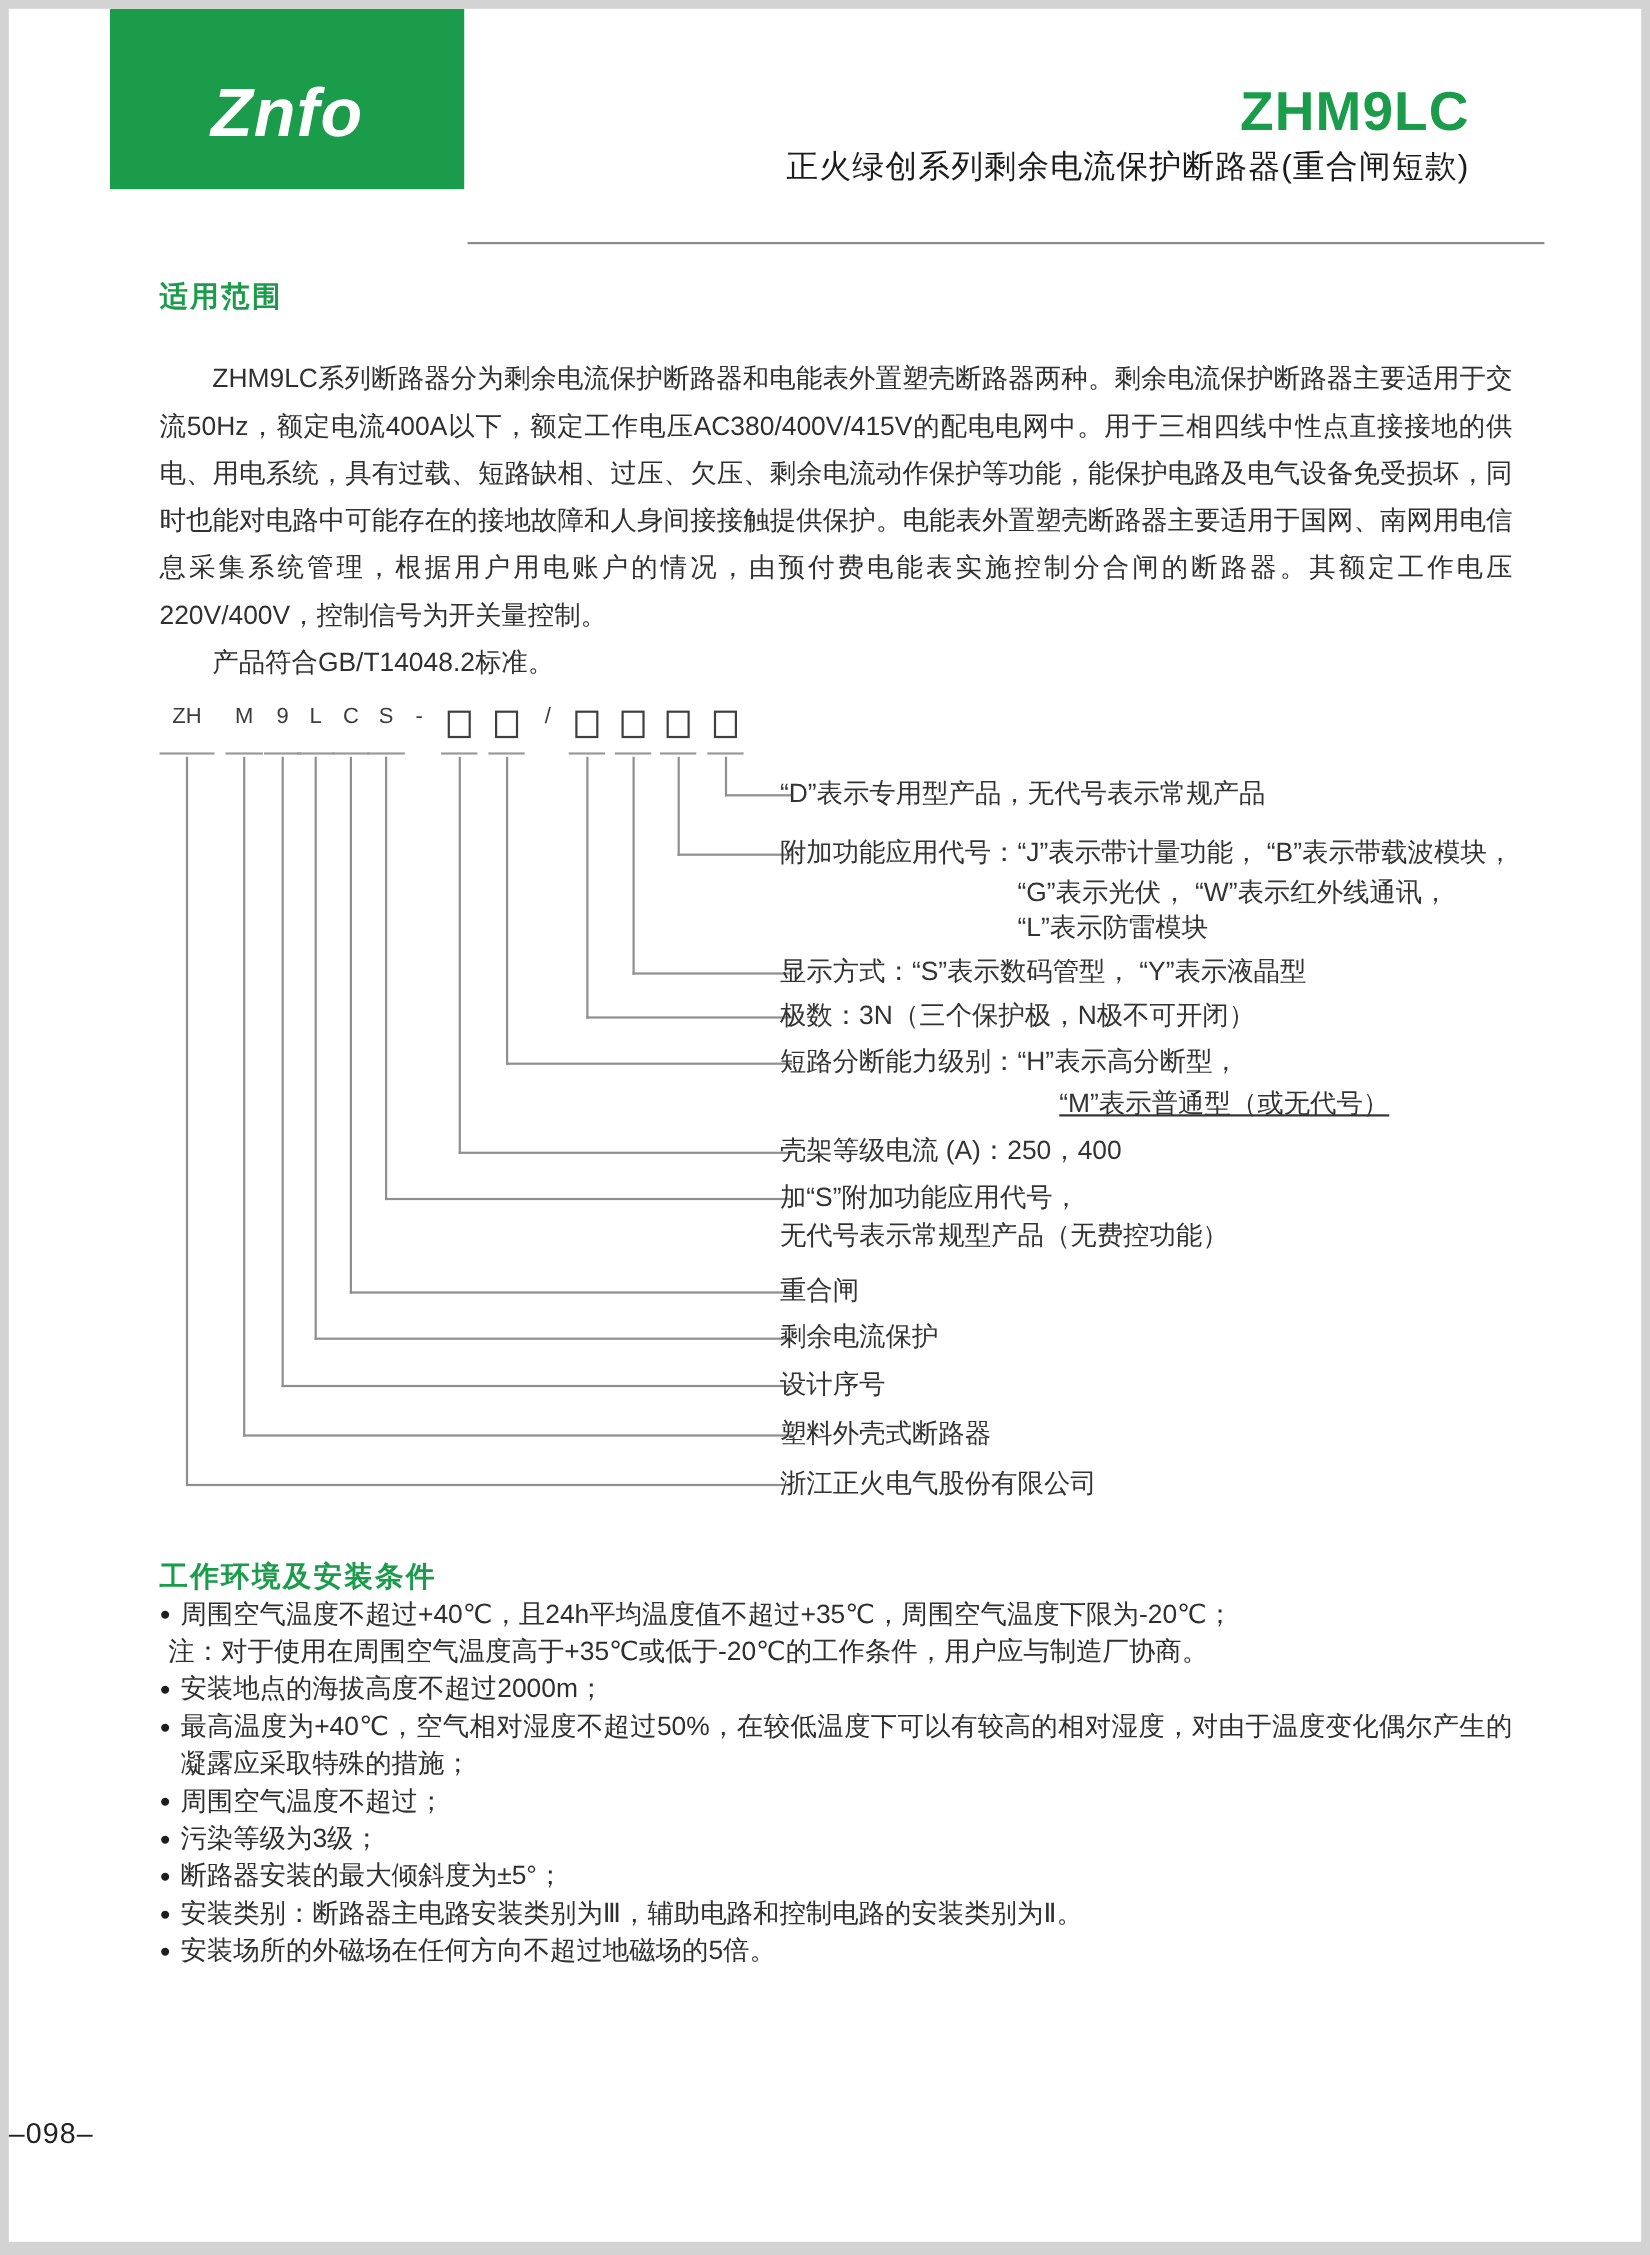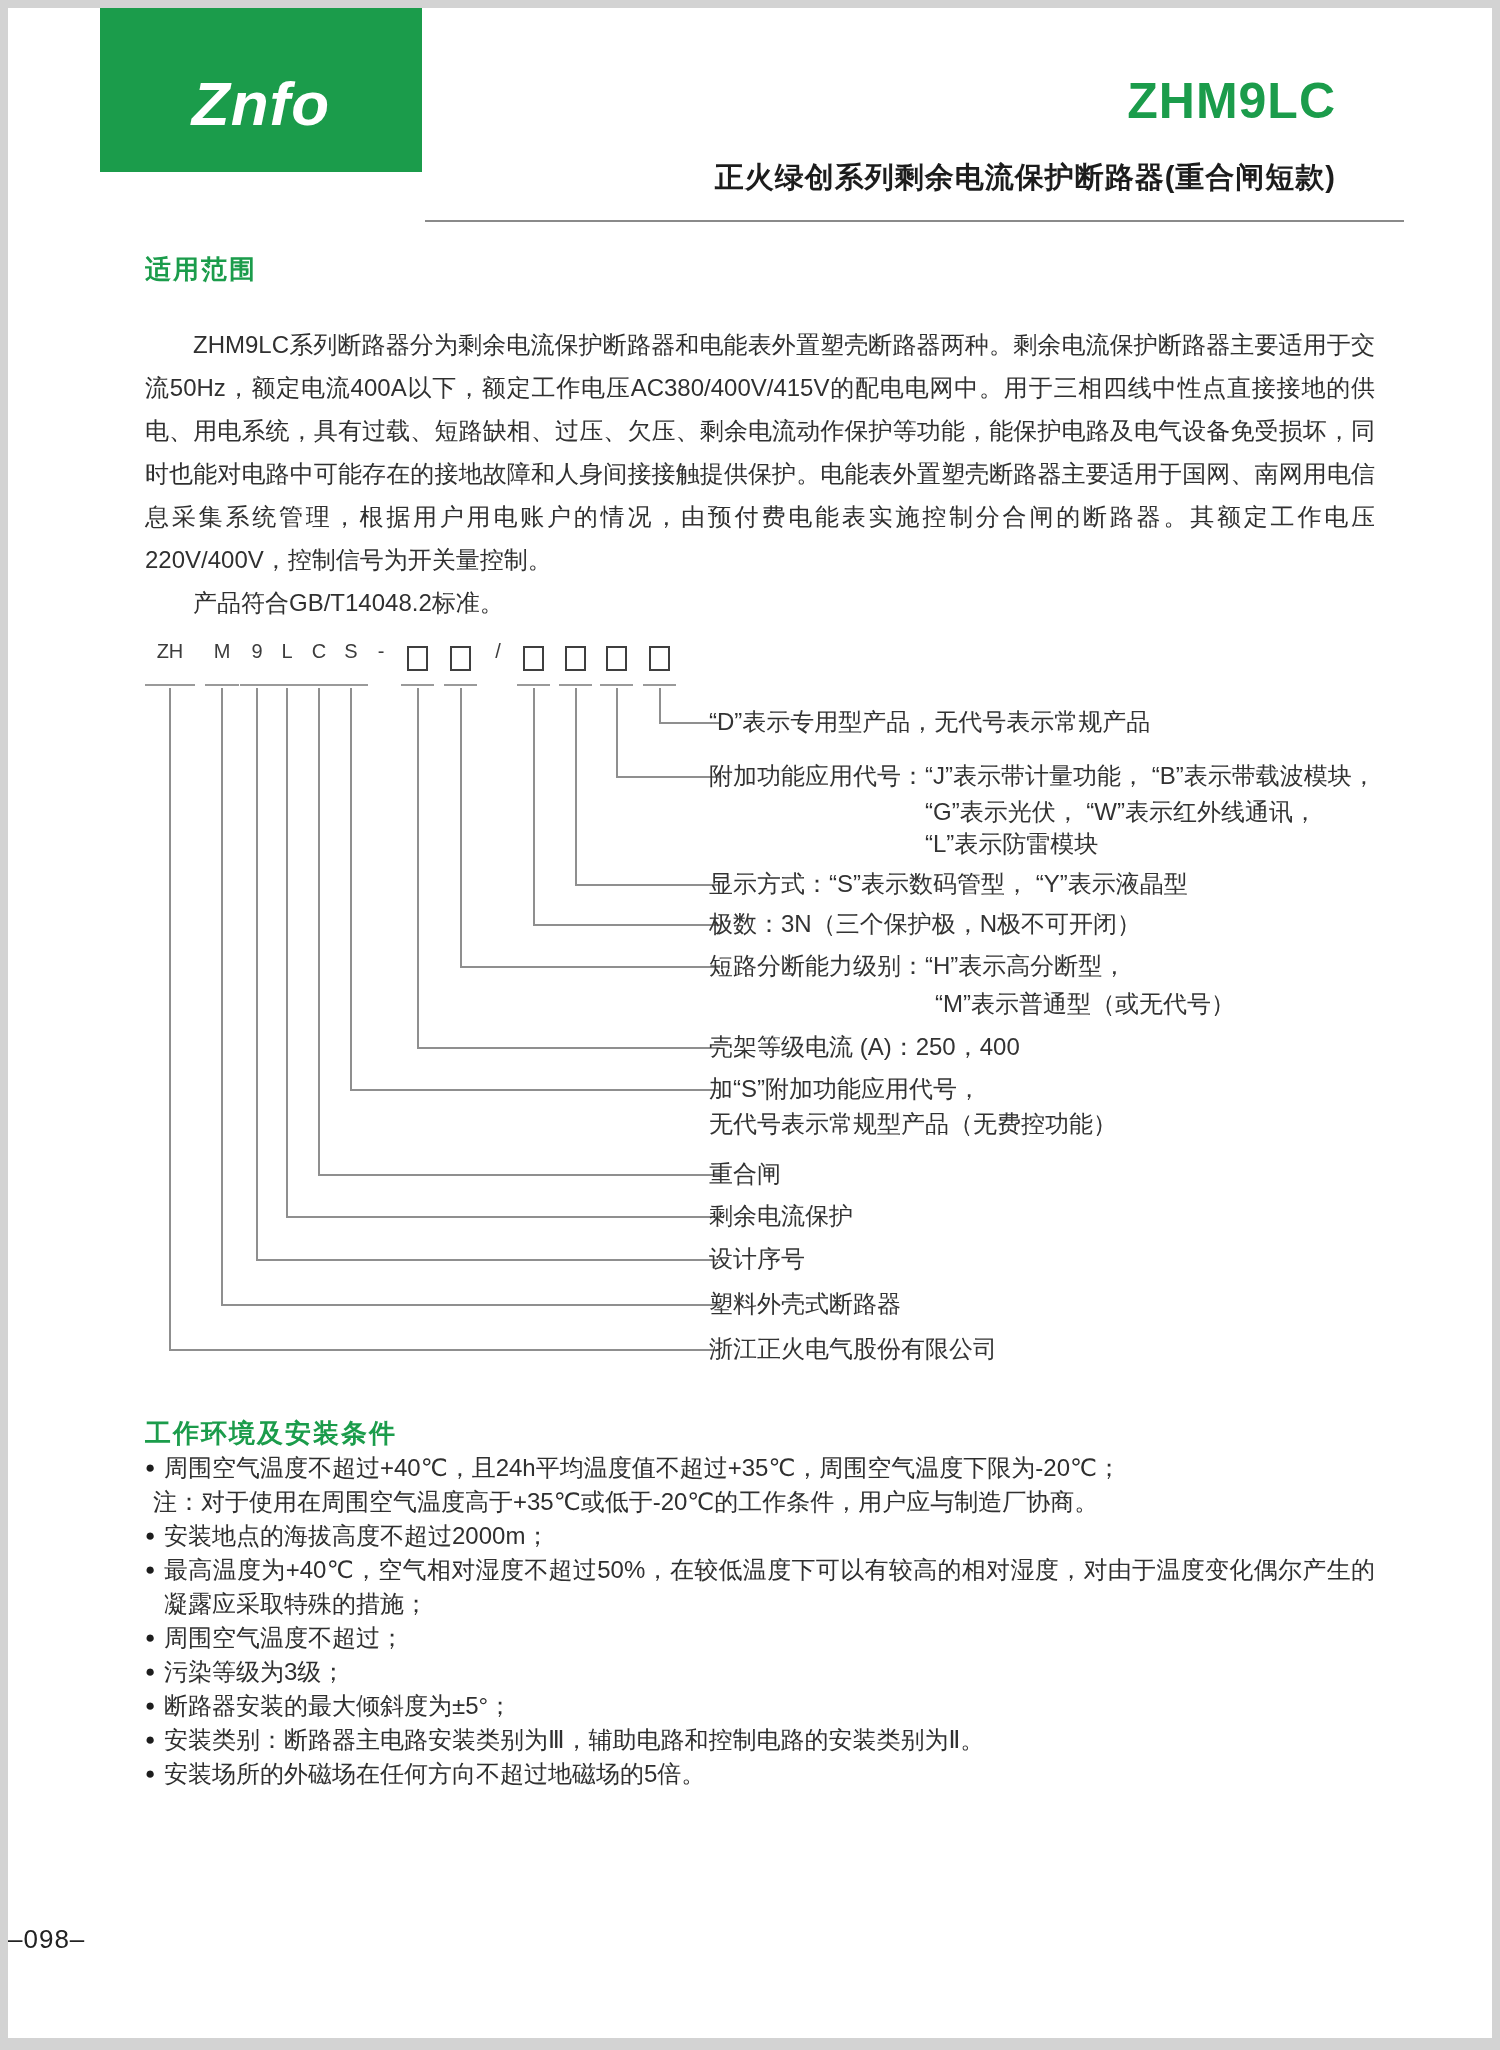--- a/index.html
+++ b/index.html
@@ -16,21 +16,21 @@
   .logo-block{
     position:absolute;left:92px;top:0;width:322px;height:164px;
     display:flex;align-items:center;justify-content:center;
   }
   .logo-text{
     color:#ffffff;font-size:62px;font-weight:bold;font-style:italic;
     letter-spacing:1px;padding-top:26px;
   }
   .header-right{position:absolute;top:66px;right:156px;text-align:right;}
   .header-title{font-size:50px;font-weight:bold;letter-spacing:1px;line-height:54px;}
-  .header-subtitle{margin-top:30px;font-size:29px;font-weight:bold;color:#1c1c1c;letter-spacing:1px;}
+  .header-subtitle{margin-top:4px;font-size:29px;font-weight:normal;color:#1c1c1c;letter-spacing:1px;}
   .header-rule{position:absolute;left:417px;right:88px;top:212px;height:2px;background:#8a8a8a;}
 
   
   .content{position:absolute;left:137px;top:244px;width:1230px;color:#2e2e2e;}
   h2.sec{font-size:26px;font-weight:bold;margin:0;letter-spacing:2px;}
   #scope-heading{margin-bottom:36px;}
   .para{font-size:24px;line-height:43px;text-align:justify;margin:0;text-indent:2em;color:#303030;}
   #model-heading{margin-top:24px;}
   #env-heading{margin-top:22px;}
 
@@ -129,21 +129,21 @@
         <div class="vline" style="left:24px;height:663px;"></div>
         <div class="hline" style="left:24px;top:715px;width:551px;"></div>
 
         <div class="dlabel" style="top:72px;">“D”表示专用型产品，无代号表示常规产品</div>
         <div class="dlabel" style="top:126px;">附加功能应用代号：“J”表示带计量功能， “B”表示带载波模块，</div>
         <div class="dlabel" style="top:162px;left:780px;">“G”表示光伏， “W”表示红外线通讯，</div>
         <div class="dlabel" style="top:194px;left:780px;">“L”表示防雷模块</div>
         <div class="dlabel" style="top:234px;">显示方式：“S”表示数码管型， “Y”表示液晶型</div>
         <div class="dlabel" style="top:274px;">极数：3N（三个保护极，N极不可开闭）</div>
         <div class="dlabel" style="top:316px;">短路分断能力级别：“H”表示高分断型，</div>
-        <div class="dlabel" style="top:354px;left:790px;">“M”表示普通型（或无代号）</div>
+        <div class="dlabel" style="top:354px;left:818px;text-decoration:underline;">“M”表示普通型（或无代号）</div>
         <div class="dlabel" style="top:397px;text-align:center;">壳架等级电流 (A)：250，400</div>
         <div class="dlabel" style="top:439px;">加“S”附加功能应用代号，</div>
         <div class="dlabel" style="top:474px;">无代号表示常规型产品（无费控功能）</div>
         <div class="dlabel" style="top:524px;">重合闸</div>
         <div class="dlabel" style="top:566px;">剩余电流保护</div>
         <div class="dlabel" style="top:609px;">设计序号</div>
         <div class="dlabel" style="top:654px;">塑料外壳式断路器</div>
         <div class="dlabel" style="top:699px;">浙江正火电气股份有限公司</div>
       </div>
 

